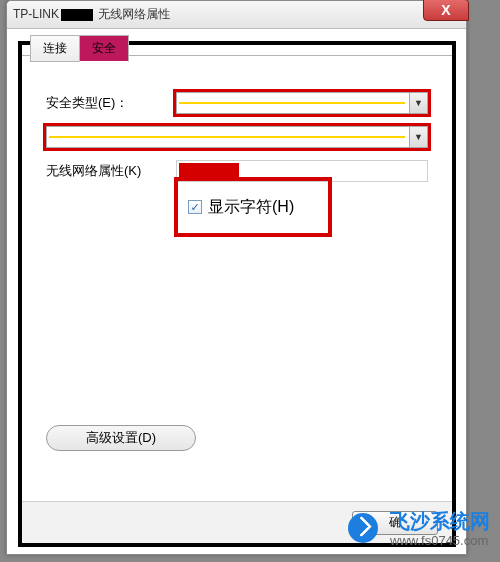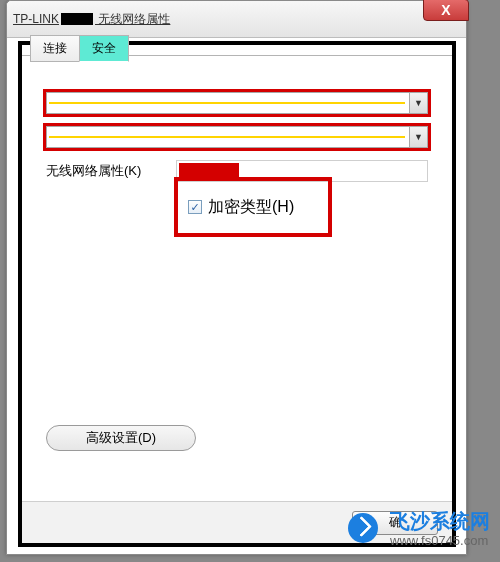--- a/index.html
+++ b/index.html
@@ -3,44 +3,44 @@
 <meta charset="utf-8">
 <style>
   * { box-sizing: border-box; font-family: "Microsoft YaHei", "SimSun", sans-serif; }
   body { margin: 0; background: #888; width: 500px; height: 562px; overflow: hidden; position: relative; }
   .window {
     position: absolute; left: 6px; top: 0; width: 461px; height: 555px;
     background: #fff; border: 1px solid #8a8a8a; border-radius: 5px 5px 0 0;
     box-shadow: 0 0 4px rgba(0,0,0,0.3);
   }
   .titlebar {
-    height: 37px; background: linear-gradient(#f7f7f7,#e4e4e4);
+    height: 28px; background: linear-gradient(#f7f7f7,#e4e4e4);
     border-bottom: 1px solid #bdbdbd; border-radius: 5px 5px 0 0;
-    display: flex; align-items: center; padding: 0 6px; font-size: 12px; color: #333; text-decoration: underline;
+    display: flex; align-items: center; padding: 0 6px; font-size: 12px; color: #333;
   }
   .title-text { flex: 1; white-space: nowrap; overflow: hidden; }
   .title-redact { display:inline-block; width:32px; height:12px; background:#000; vertical-align:middle; margin:0 2px;}
   .close-btn {
     position: absolute; right: -3px; top: -2px; width: 46px; height: 22px;
     background: linear-gradient(#e46a69,#c83c3b); border: 1px solid #7a1e1d;
     border-radius: 0 4px 0 4px; color: #fff; display:flex; align-items:center; justify-content:center;
     font-size: 14px; font-weight: bold; cursor: pointer;
   }
   .inner {
     position: absolute; left: 11px; top: 40px; width: 438px; height: 506px;
     border: 4px solid #000000; background: #fff;
   }
   .tabs {
     position: absolute; left: 8px; top: -10px; display: flex; font-size: 12px;
   }
   .tab {
     padding: 4px 12px; border: 1px solid #b4b4b4; background: linear-gradient(#fafafa,#ececec);
     margin-right: -1px; cursor: pointer; position: relative; top: 0;
   }
-  .tab.active { background: #5eead4; border-bottom: 1px solid #fff; top: 0; z-index: 2; }
+  .tab.active { background: #be185d; border-bottom: 1px solid #fff; top: 0; z-index: 2; }
   .tabline { position:absolute; left:0; right:0; top:10px; height:1px; background:#b4b4b4; z-index:0;}
   .form { position: absolute; left: 24px; top: 46px; right: 24px; font-size: 13px; color: #000; }
   .row { display: flex; align-items: center; margin-bottom: 10px; height: 24px; }
   .row label { width: 130px; }
   .combo {
     flex: 1; height: 22px; border: 1px solid #a8a8a8; background: #fff; position: relative;
     display: flex; align-items: center; padding: 0 4px;
   }
   .combo .arrow {
     position: absolute; right: 0; top: 0; bottom: 0; width: 18px;
@@ -94,20 +94,21 @@
 
   <div class="inner">
     <div class="tabline"></div>
     <div class="tabs">
       <div class="tab"><span>连接</span></div>
       <div class="tab active"><span>安全</span></div>
     </div>
 
     <div class="form">
       <div class="row">
+        <label>安全类型(E)：</label>
         <div class="combo hl">
           <span class="arrow">▼</span>
         </div>
       </div>
       <div class="row">
         <div class="combo hl">
           <span class="arrow">▼</span>
         </div>
       </div>
       <div class="row">
@@ -115,21 +116,21 @@
         <div class="textfield">
           <div class="redblock"></div>
         </div>
       </div>
     </div>
 
     <div class="chk-wrap">
       <div class="chk">
           <span>✓</span>
         </div>
-      <span>加密类型(H)</span>
+      <span>显示字符(H)</span>
     </div>
 
     <div class="adv-btn">
       <span>高级设置(D)</span>
     </div>
 
     <div class="bottom-bar">
       <div class="ok-btn">
         <span>确</span>
       </div>

